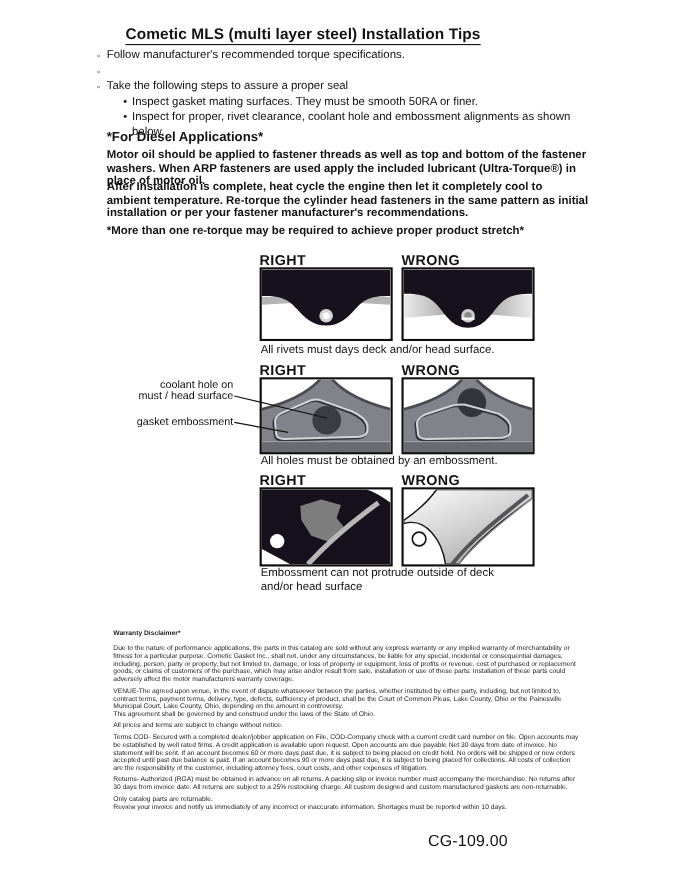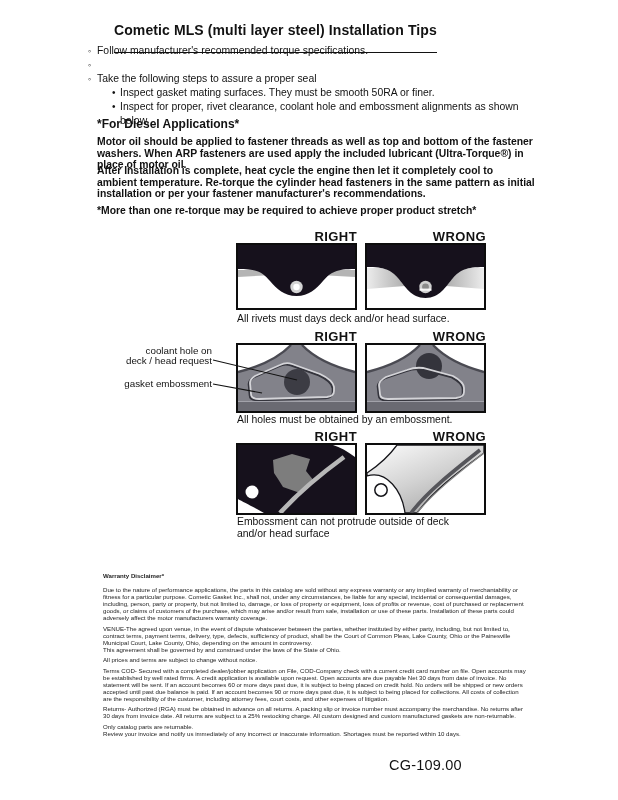--- a/index.html
+++ b/index.html
@@ -6,33 +6,33 @@
   body{
     width:618px;height:800px;background:#ffffff;position:relative;
     font-family:"Liberation Sans","DejaVu Sans",sans-serif;color:#121212;
     overflow:hidden;
   }
   .abs{position:absolute;}
   .pre{white-space:pre-line;}
 
   .doc-title{
     left:114px;top:22px;font-size:14px;font-weight:bold;
-    border-bottom:1.6px solid #121212;padding-bottom:14px;letter-spacing:.1px;
+    border-bottom:1.6px solid #121212;padding-bottom:2px;letter-spacing:.1px;
   }
 
   .tips-list{left:88px;top:44px;width:455px;font-size:10.4px;}
   .tip-row{display:flex;line-height:14px;}
   .tip-row .marker{width:9px;flex:0 0 9px;font-size:9px;line-height:14px;}
   .tip-row.sub{margin-left:24px;}
   .tip-row.sub .marker{width:8px;flex:0 0 8px;font-size:10px;}
 
   .diesel-heading{left:97px;top:117px;font-size:12px;font-weight:bold;}
   .body-para{left:97px;width:438px;font-size:10.4px;line-height:11.7px;font-weight:bold;}
 
-  .pair-label{width:121px;text-align:right;font-size:13px;font-weight:bold;letter-spacing:.4px;}
+  .pair-label{width:121px;text-align:left;font-size:13px;font-weight:bold;letter-spacing:.4px;}
   .dbox{width:121px;height:67px;border:2px solid #0d0d0d;box-sizing:border-box;background:#fff;}
   .dbox svg{display:block;width:100%;height:100%;}
   .caption{left:237px;font-size:10.4px;line-height:11.5px;}
 
   .annotation{width:114px;text-align:right;font-size:9.8px;line-height:10.3px;}
 
   .legal{left:103px;top:572px;width:425px;font-size:6.1px;line-height:7px;color:#1c1c1c;}
   .legal .heading{font-weight:bold;margin-bottom:7px;}
   .legal p{margin:0 0 3.5px 0;}
 
@@ -141,21 +141,21 @@
     </g>
     <path d="M13,49 L12,40 Q12,36 19,32 L40,25 Q48,22 56,23 L86,31 Q97,37 97,43 L97,47 Q97,52 89,53 L21,54 Q13,54 13,49 Z" fill="none" stroke="#d4d4d8" stroke-width="1.8"></path>
     <rect x="0" y="56" width="117" height="1.2" fill="#a2a2aa"></rect>
     <rect x="0" y="57" width="117" height="9" fill="#6a6a72"></rect>
   </svg>
 </div>
 
 <div class="abs caption" style="top:414px;">All holes must be obtained by an embossment.</div>
 
 <div class="abs annotation pre" style="left:98px;top:346px;">coolant hole on
-deck / head request</div>
+must / head surface</div>
 <div class="abs annotation" style="left:98px;top:379px;">gasket embossment</div>
 <svg class="abs" style="left:205px;top:352px;pointer-events:none;" width="100" height="48">
   <line x1="8" y1="8" x2="92" y2="28" stroke="#121212" stroke-width="1.1"></line>
   <line x1="8" y1="32" x2="57" y2="41" stroke="#121212" stroke-width="1.1"></line>
 </svg>
 
 <div class="abs pair-label" style="left:236px;top:429px;">RIGHT</div>
 <div class="abs pair-label" style="left:365px;top:429px;">WRONG</div>
 
 <div class="abs dbox" style="left:236px;top:443px;height:72px;">

